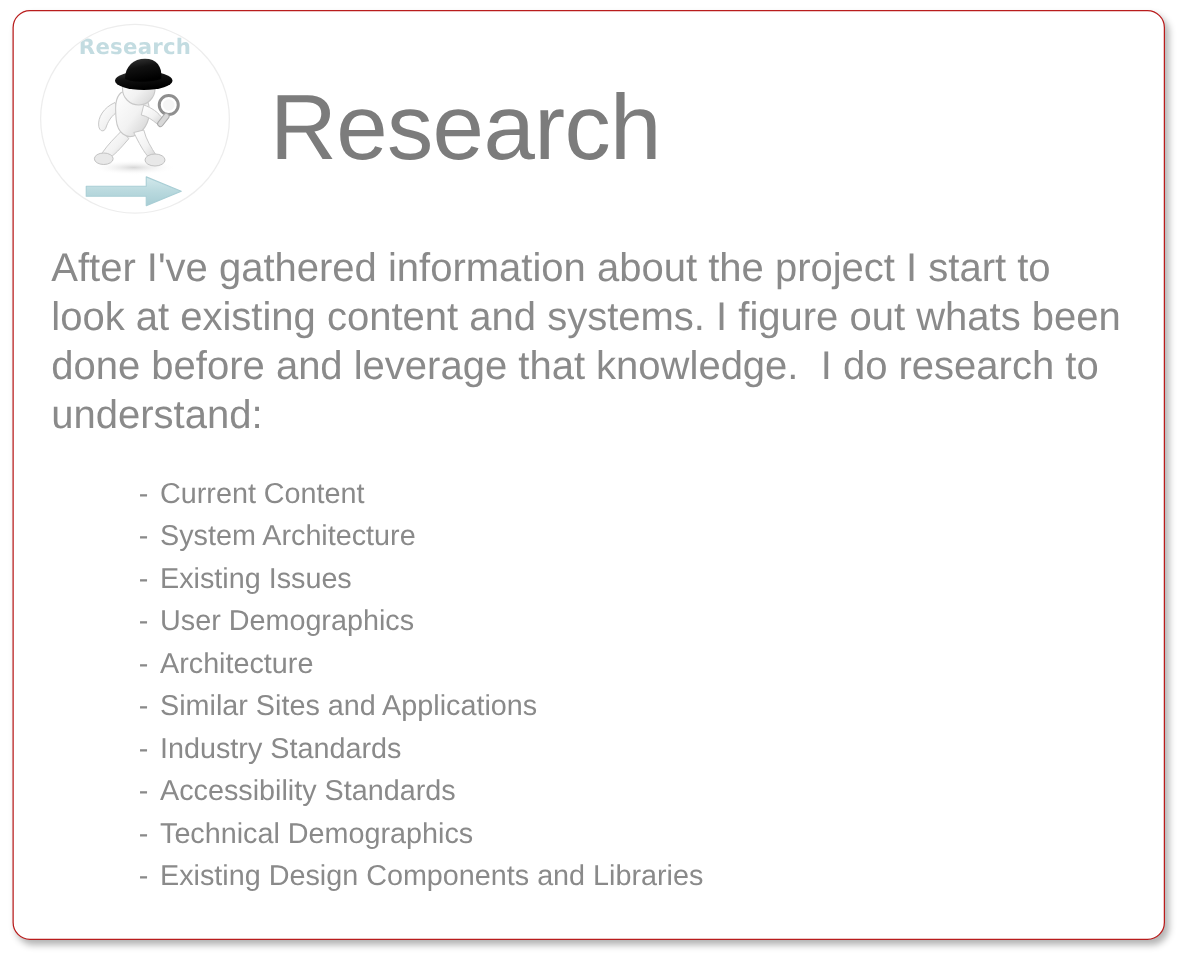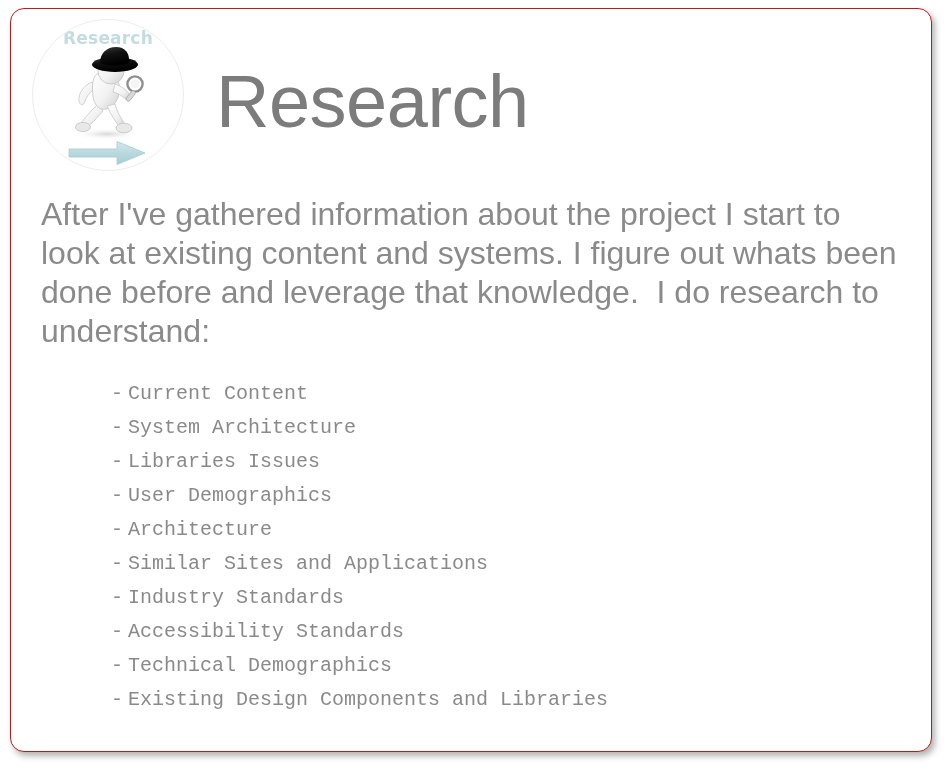--- a/index.html
+++ b/index.html
@@ -116,22 +116,22 @@
     white-space: pre-wrap;
   }
 
   
   .research-list {
     list-style: none;
     margin: 26px 0 0 0;
     padding: 0 0 0 70px;
   }
   .research-list-item {
-    font-family: Liberation Mono, monospace;
-    font-size: 20px;
+    font-family: Liberation Sans, sans-serif;
+    font-size: 23px;
     line-height: 34px;
     color: #8a8a8a;
     white-space: nowrap;
   }
   .item-dash {
     display: inline-block;
     width: 17px;
   }
 </style>
 </head>
@@ -213,21 +213,21 @@
       <p class="body-paragraph">After I've gathered information about the project I start to look at existing content and systems. I figure out whats been done before and leverage that knowledge.  I do research to understand:</p>
 
       <ul class="research-list">
         <li class="research-list-item">
           <span class="item-dash">-</span><span>Current Content</span>
         </li>
         <li class="research-list-item">
           <span class="item-dash">-</span><span>System Architecture</span>
         </li>
         <li class="research-list-item">
-          <span class="item-dash">-</span><span>Libraries Issues</span>
+          <span class="item-dash">-</span><span>Existing Issues</span>
         </li>
         <li class="research-list-item">
           <span class="item-dash">-</span><span>User Demographics</span>
         </li>
         <li class="research-list-item">
           <span class="item-dash">-</span><span>Architecture</span>
         </li>
         <li class="research-list-item">
           <span class="item-dash">-</span><span>Similar Sites and Applications</span>
         </li>

